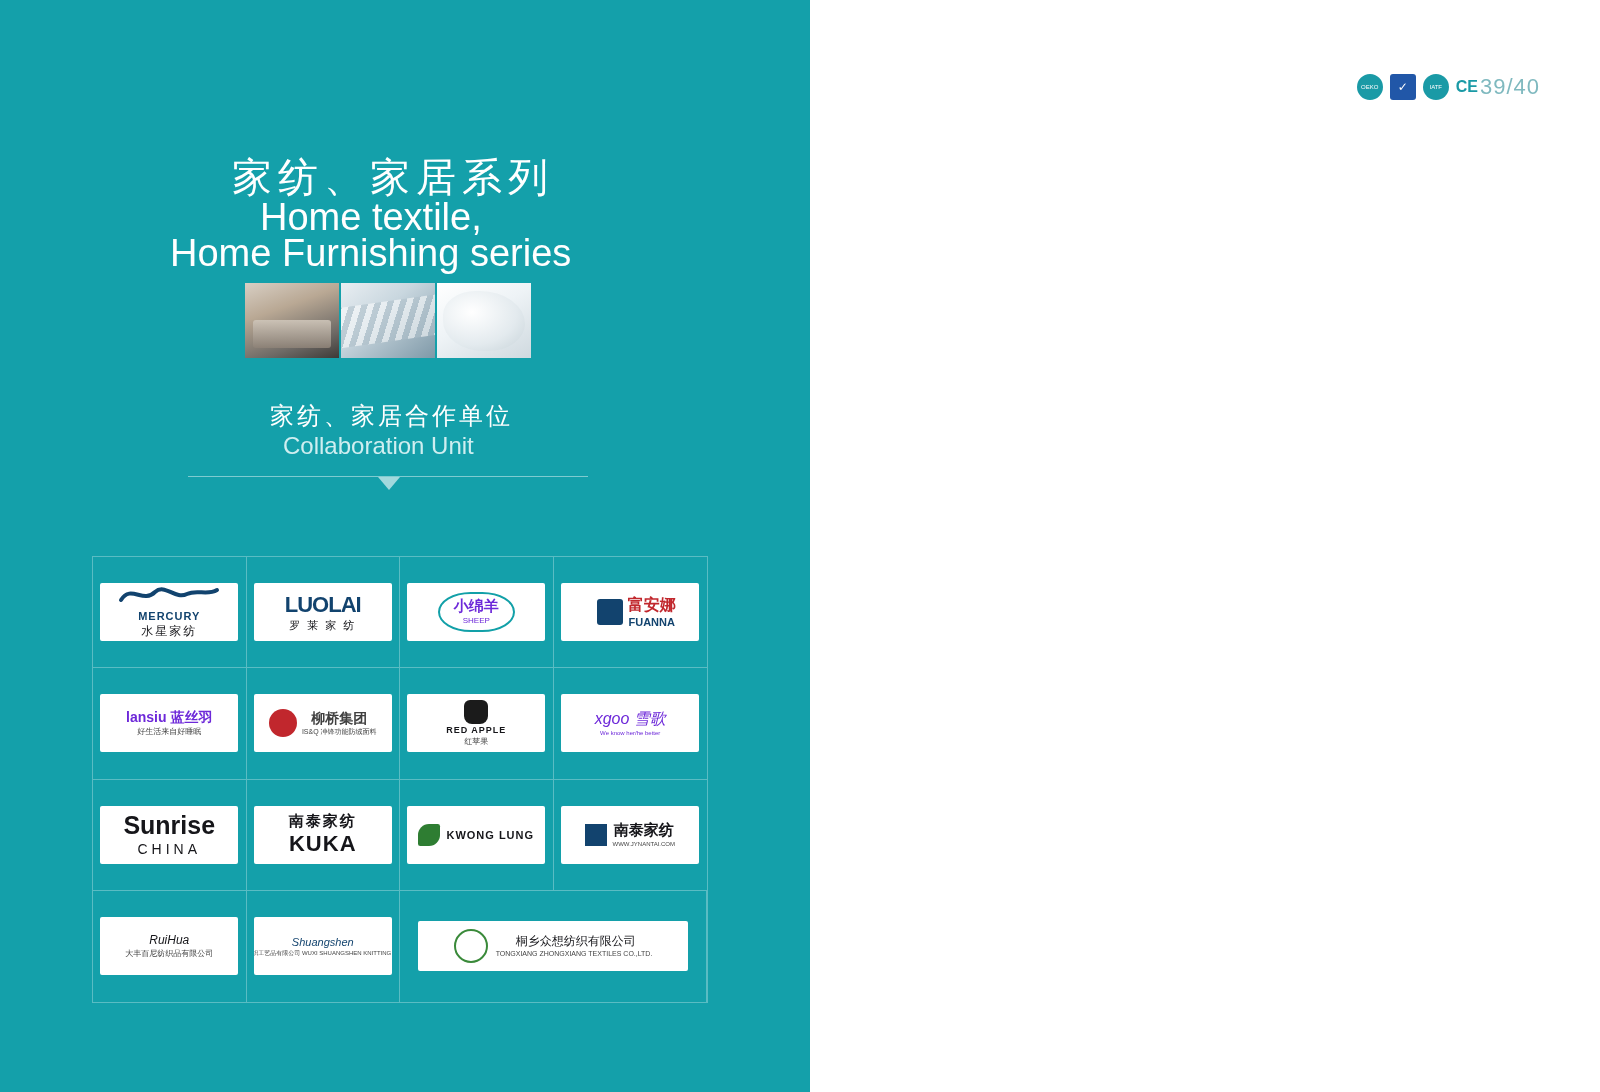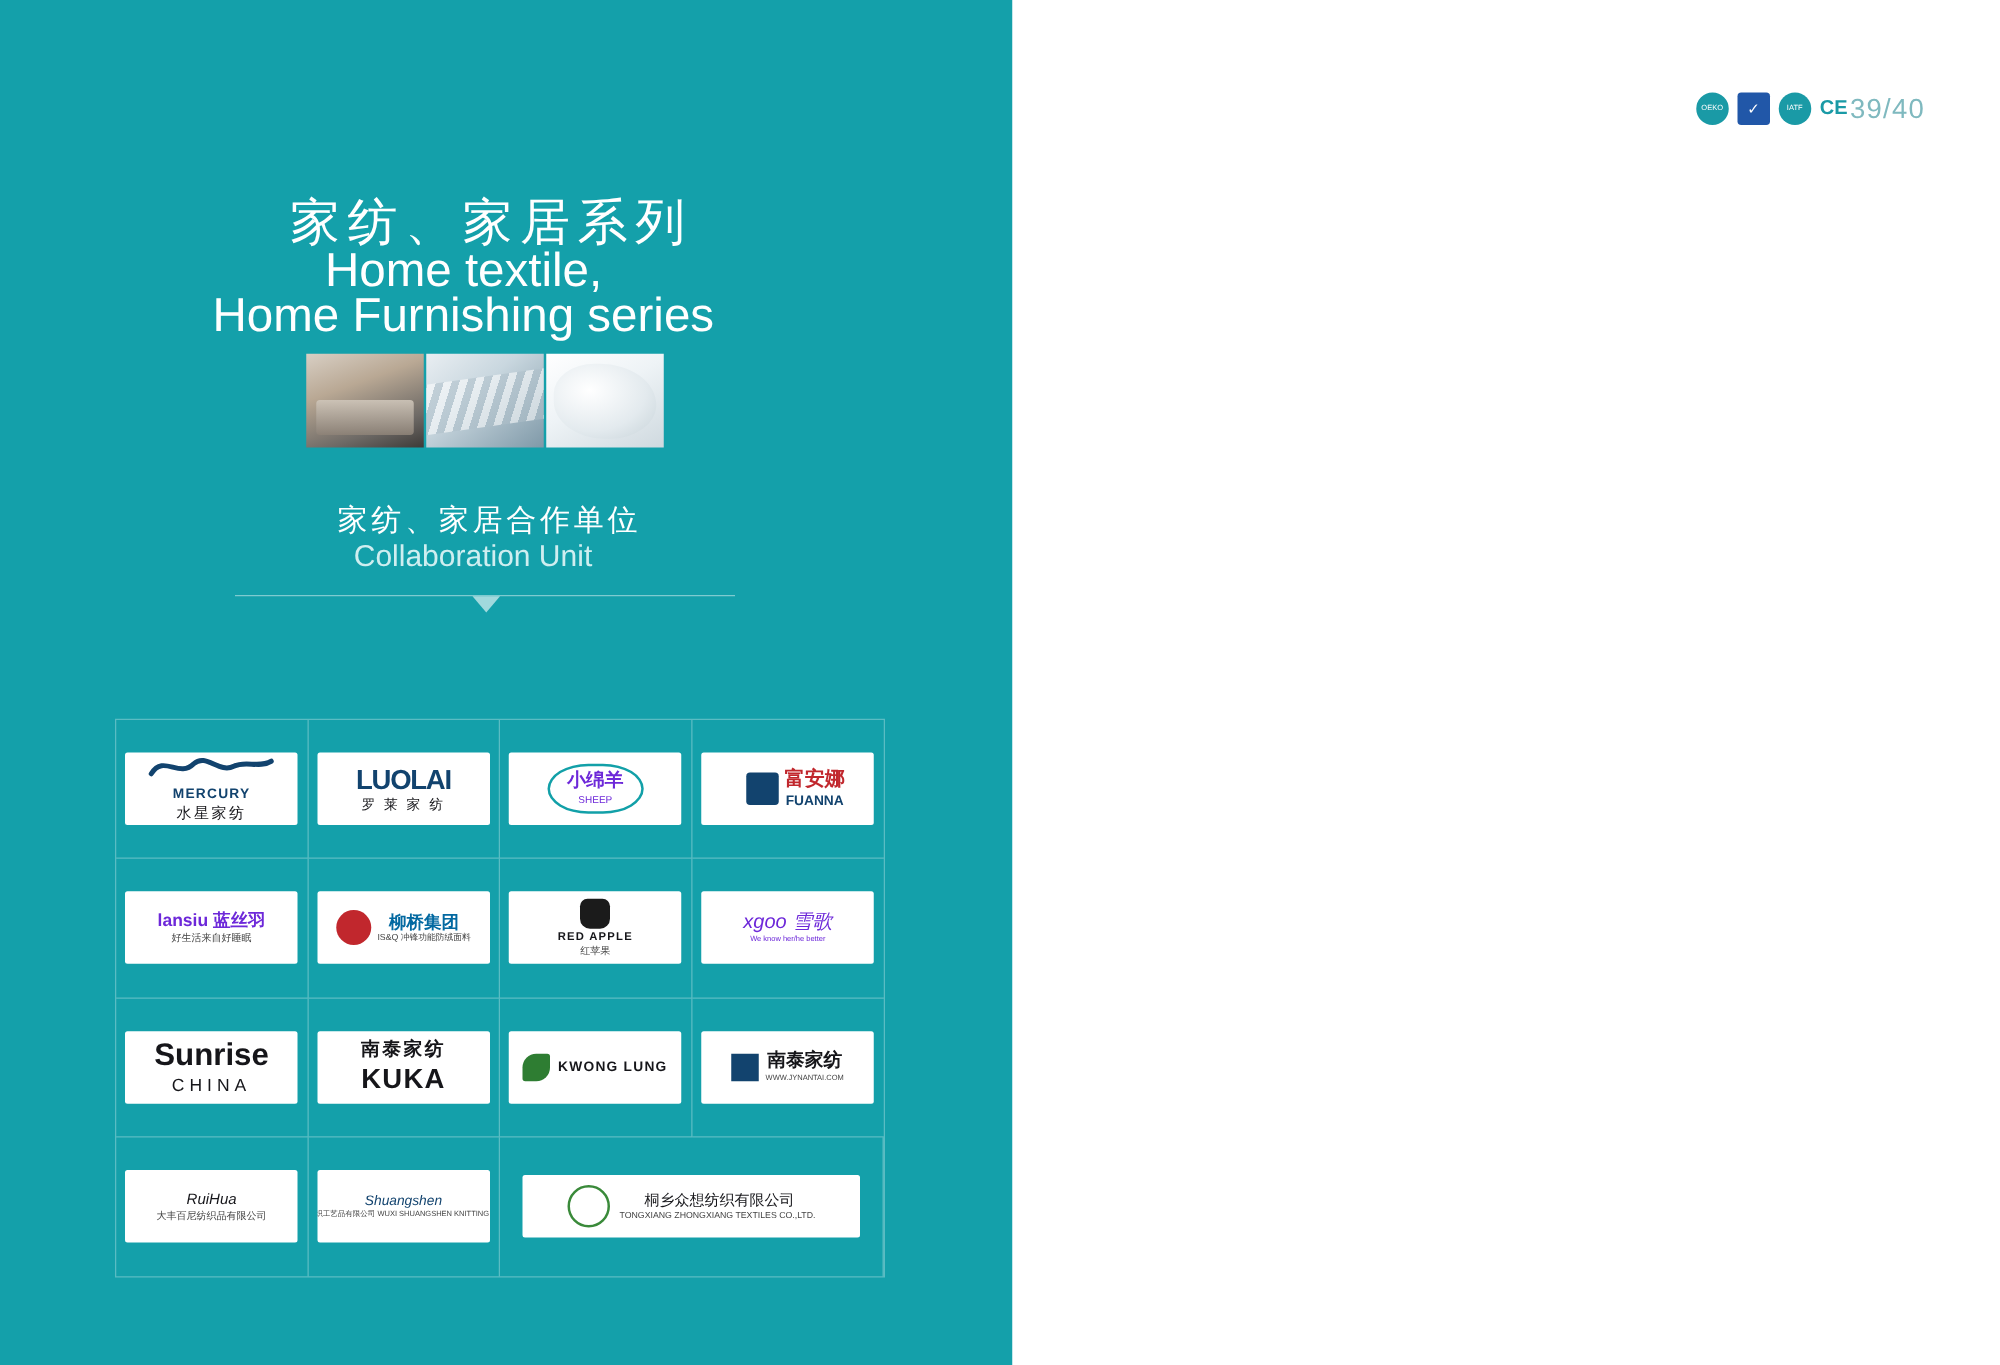--- a/index.html
+++ b/index.html
@@ -63,21 +63,21 @@
     background:rgba(255,255,255,.45);
   }
   .divider-arrow{
     position:absolute;left:378px;top:477px;width:0;height:0;
     border-left:11px solid transparent;border-right:11px solid transparent;
     border-top:13px solid rgba(255,255,255,.6);
   }
 
   
   .logo-grid{
-    position:absolute;left:92px;top:575px;
+    position:absolute;left:92px;top:556px;
     width:616px;height:447px;
     display:grid;grid-template-columns:repeat(4,1fr);grid-template-rows:repeat(4,1fr);
     border:1px solid rgba(255,255,255,.30);
     box-sizing:border-box;
   }
   .logo-cell{
     border-right:1px solid rgba(255,255,255,.30);
     border-bottom:1px solid rgba(255,255,255,.30);
     box-sizing:border-box;
     display:flex;align-items:center;justify-content:center;
@@ -199,21 +199,21 @@
               <div class="lg-small">好生活来自好睡眠</div>
             </div>
           </div>
         </div>
 
         <div class="logo-cell">
           <div class="logo-box wide">
             <div style="display:flex;align-items:center;gap:5px;">
               <div style="width:28px;height:28px;background:#c1272d;border-radius:50%;"></div>
               <div class="cell-wrap">
-                <div class="lg-txt" style="font-size:14px;font-weight:700;color:#0369a1;">柳桥集团</div>
+                <div class="lg-txt" style="font-size:14px;font-weight:700;color:#404040;">柳桥集团</div>
                 <div class="lg-small" style="font-size:7px;">IS&amp;Q 冲锋功能防绒面料</div>
               </div>
             </div>
           </div>
         </div>
 
         <div class="logo-cell">
           <div class="logo-box wide">
             <div class="cell-wrap">
               <div style="width:24px;height:24px;background:#1b1b1b;border-radius:6px 6px 8px 8px;"></div>

